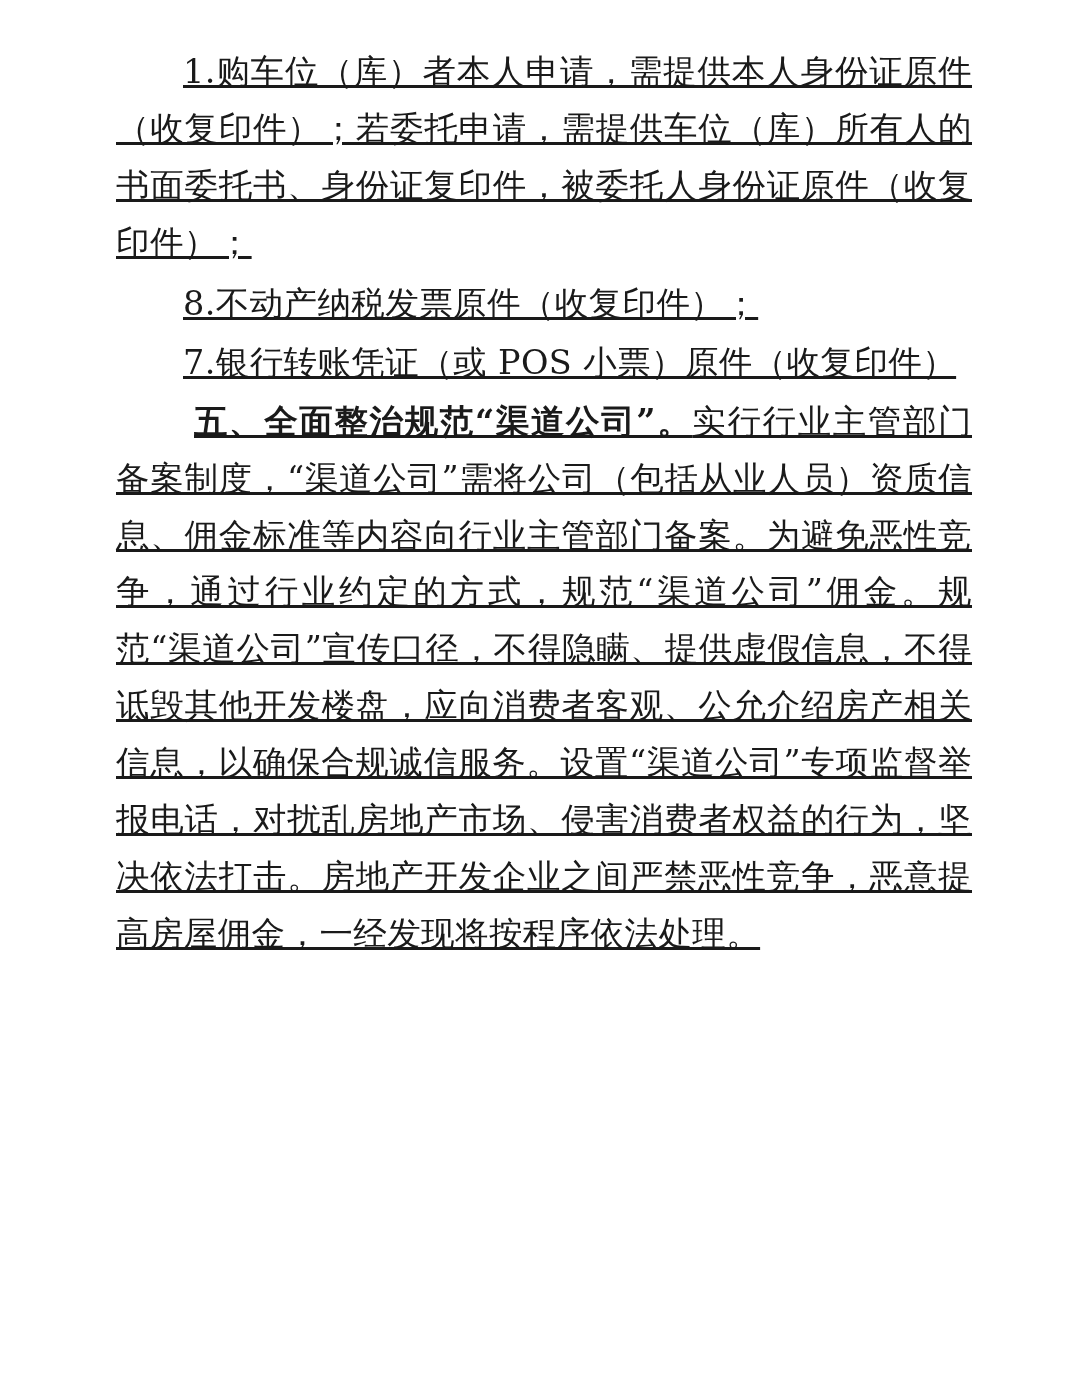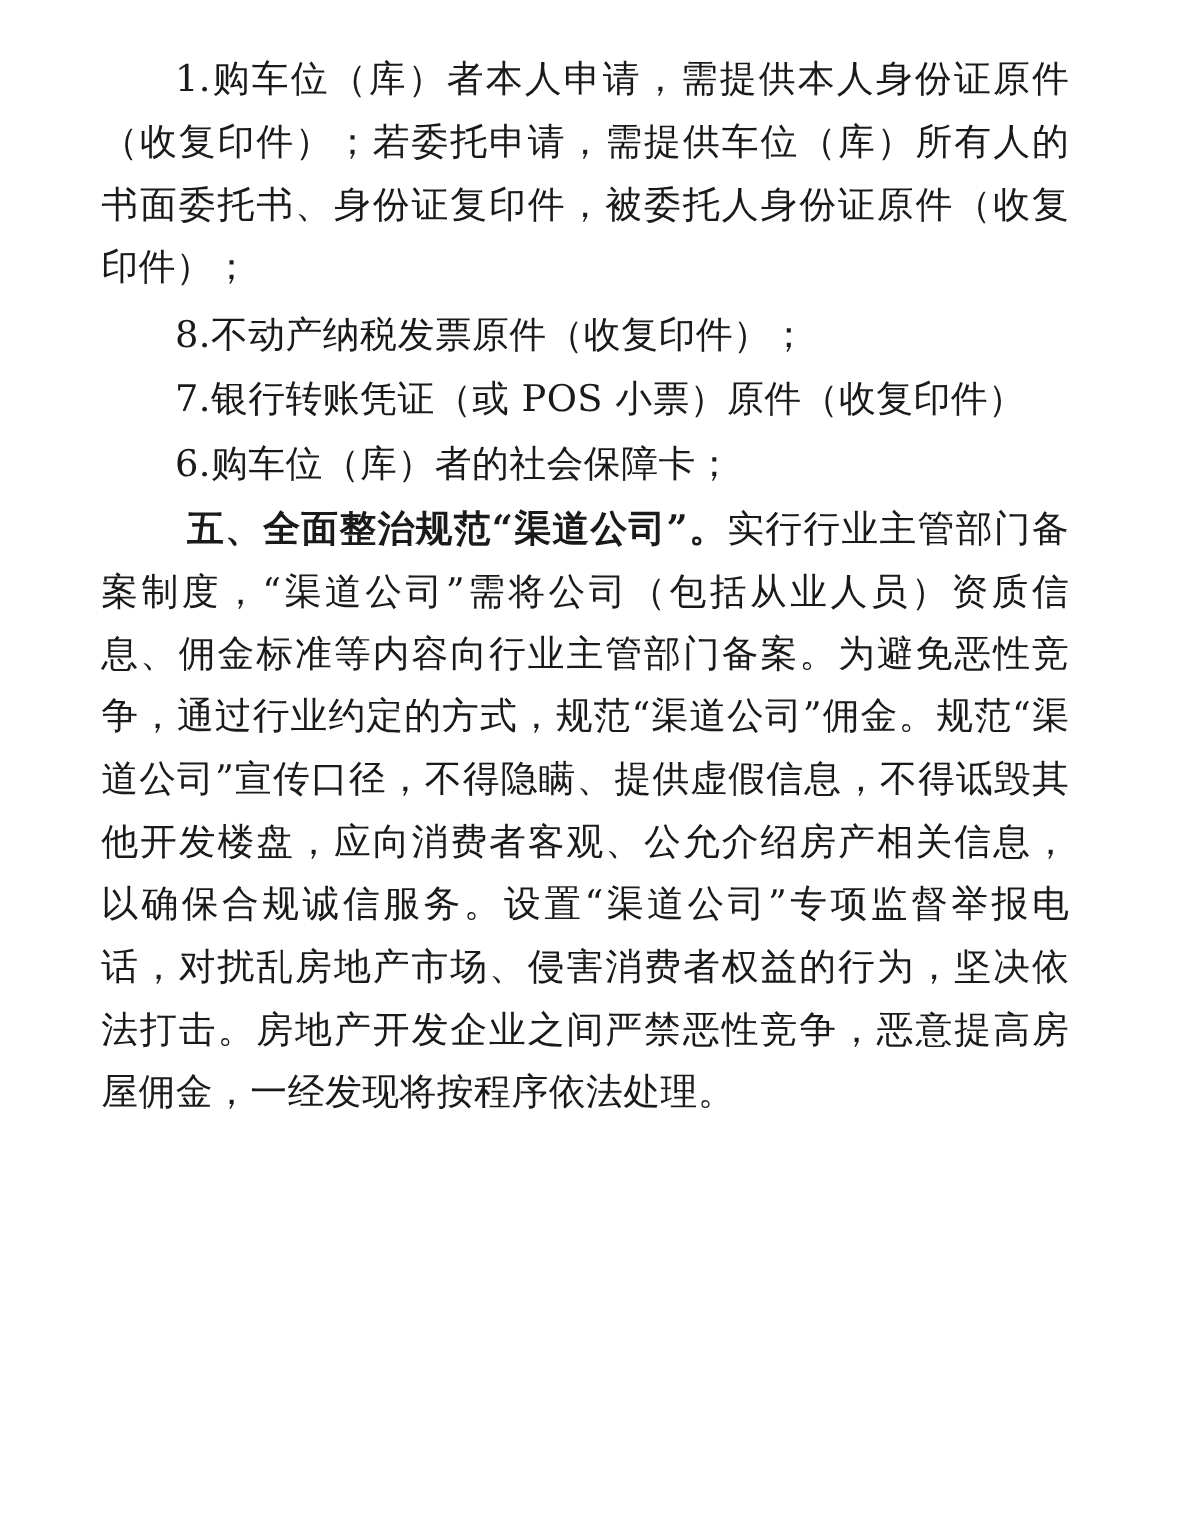--- a/index.html
+++ b/index.html
@@ -12,23 +12,24 @@
     height: 1388px;
     font-family: "DejaVu Serif", "Liberation Serif", serif;
     color: #1a1a1a;
     position: relative;
     overflow: hidden;
   }
   .page {
     box-sizing: border-box;
     width: 1080px;
     height: 1009px;
-    padding: 44px 108px 0 92px;
+    padding: 44px 108px 0 116px;
     display: flex;
     flex-direction: column;
+    text-decoration: underline;
   }
   .doc-body {
     flex: 1 1 auto;
   }
   p.para {
     margin: 0 0 4px 0;
     font-size: 33.5px;
     line-height: 1.70;
     text-align: justify;
     text-justify: inter-ideograph;
@@ -47,19 +48,18 @@
 </head>
 <body>
 
 <div class="page">
 
   <div class="doc-body">
 
     <p class="para">1.购车位（库）者本人申请，需提供本人身份证原件（收复印件）；若委托申请，需提供车位（库）所有人的书面委托书、身份证复印件，被委托人身份证原件（收复印件）；</p>
     <p class="para tight">8.不动产纳税发票原件（收复印件）；</p>
     <p class="para tight">7.银行转账凭证（或 POS 小票）原件（收复印件）</p>
-    <p class="para tight">6.购车位（库）者的社会保障卡；</p>
 
     <p class="para"><span class="section-head">五、全面整治规范“渠道公司”。</span><span>实行行业主管部门备案制度，“渠道公司”需将公司（包括从业人员）资质信息、佣金标准等内容向行业主管部门备案。为避免恶性竞争，通过行业约定的方式，规范“渠道公司”佣金。规范“渠道公司”宣传口径，不得隐瞒、提供虚假信息，不得诋毁其他开发楼盘，应向消费者客观、公允介绍房产相关信息，以确保合规诚信服务。设置“渠道公司”专项监督举报电话，对扰乱房地产市场、侵害消费者权益的行为，坚决依法打击。房地产开发企业之间严禁恶性竞争，恶意提高房屋佣金，一经发现将按程序依法处理。</span></p>
 
   </div>
 
 </div>
 
 </body></html>

